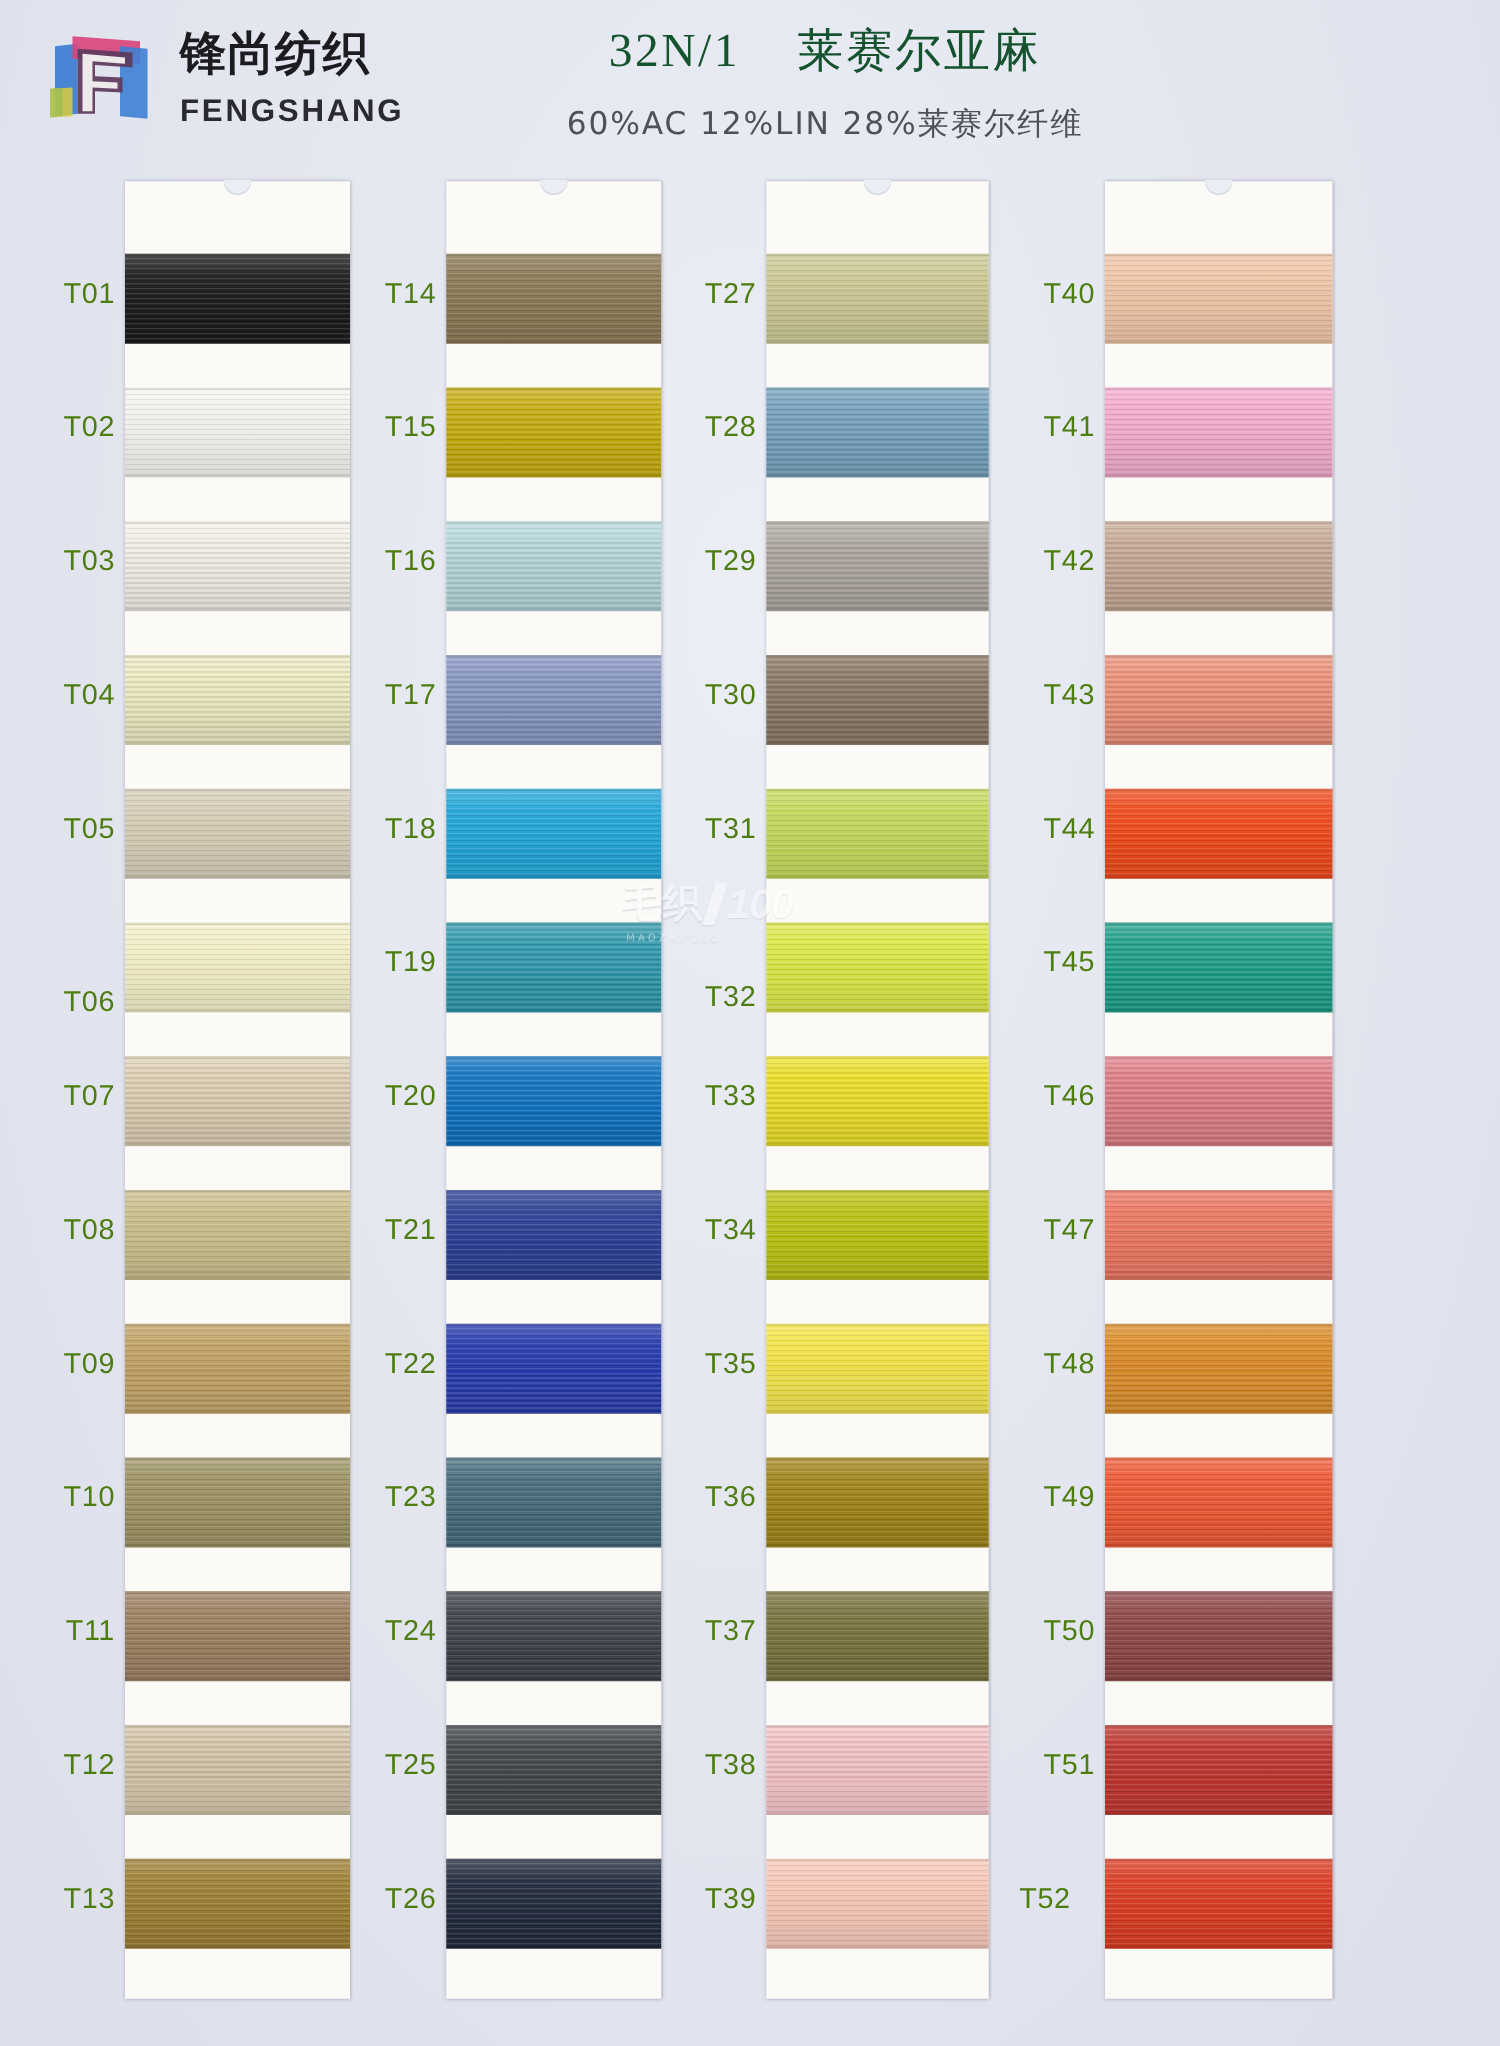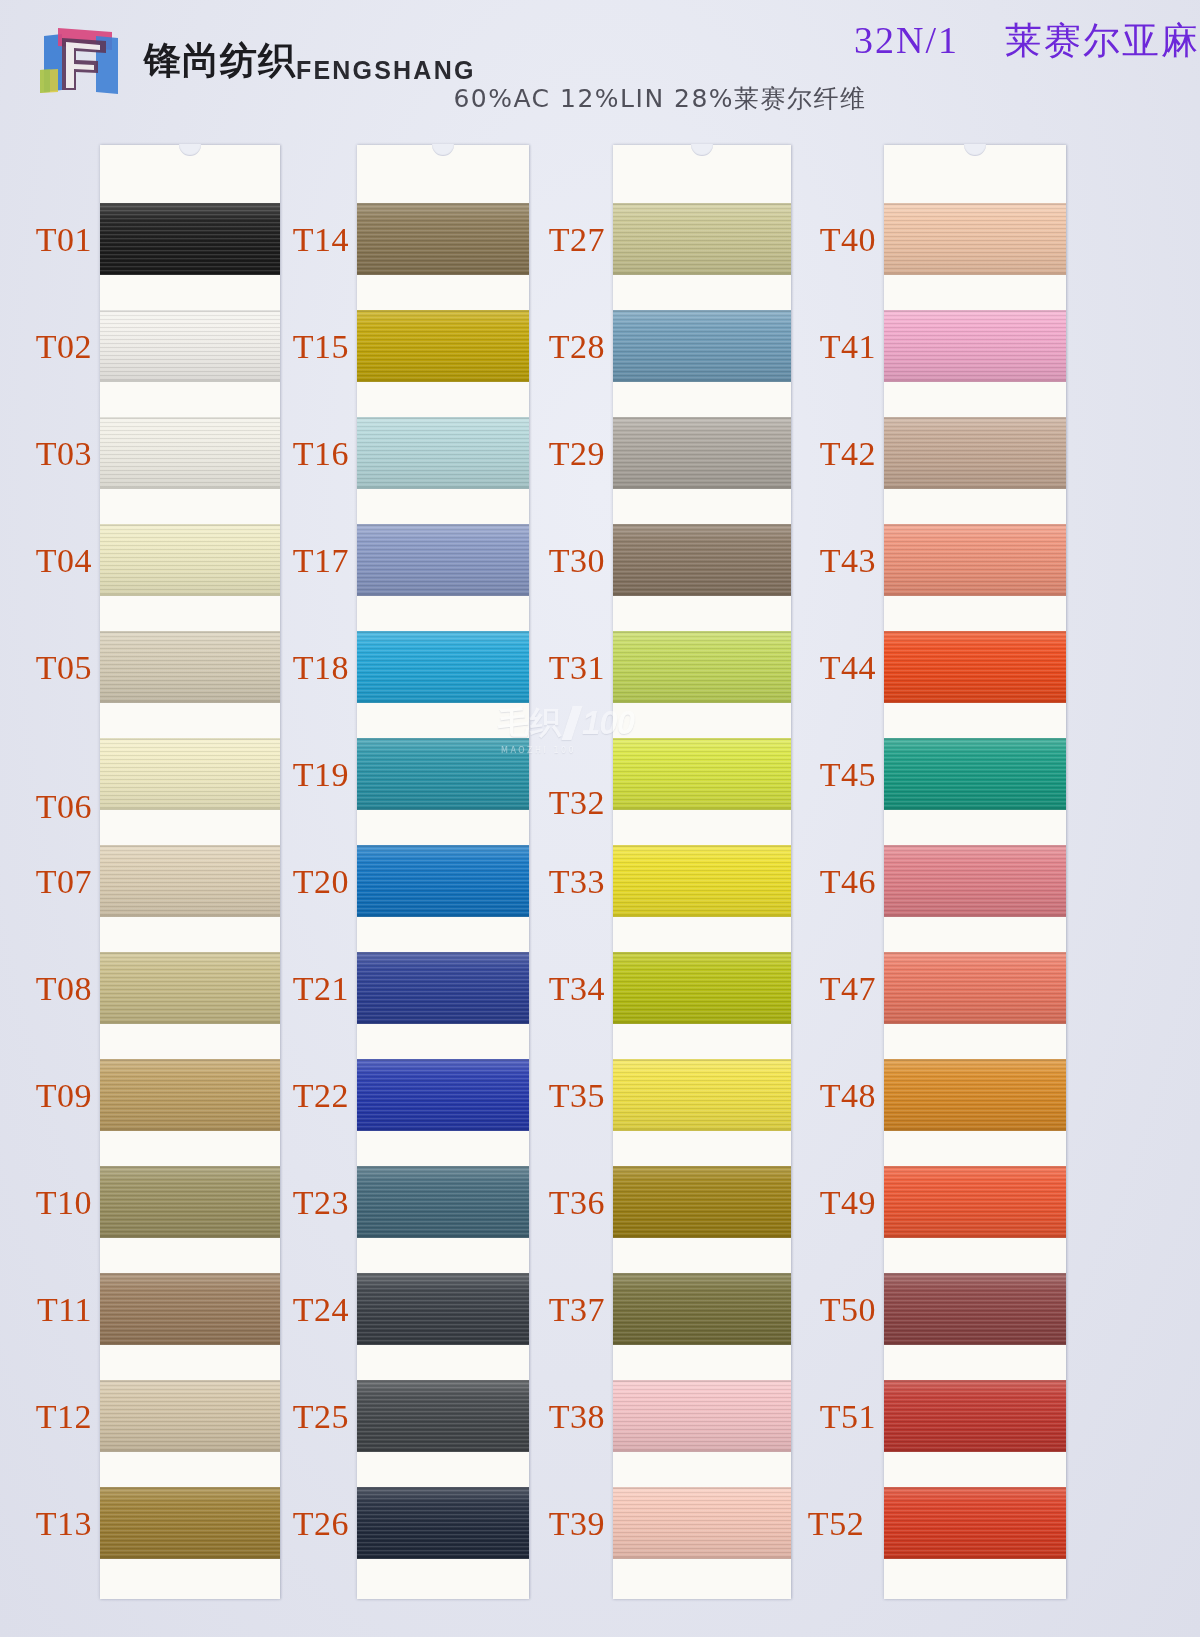--- a/index.html
+++ b/index.html
@@ -25,38 +25,38 @@
   }
   .logo-wrap{
     position:absolute;left:36px;top:24px;
     display:flex;align-items:center;gap:14px;
   }
   .logo-mark{
     position:relative;width:94px;height:76px;
   }
   .logo-mark svg{display:block;}
   .logo-text{
-    display:flex;flex-direction:row;justify-content:flex-end;line-height:1;
+    display:flex;flex-direction:column;justify-content:flex-end;line-height:1;
   }
   .logo-cn{
     font-family:"DejaVu Sans", sans-serif;
     font-weight:bold;font-size:37px;color:#1c1c20;letter-spacing:1px;
   }
   .logo-en{
     font-family:"Liberation Sans", sans-serif;
     font-weight:bold;font-size:25px;color:#2a2a30;letter-spacing:2.2px;
     margin-top:16px;
   }
   .title-block{
     position:absolute;left:0;top:16px;width:1200px;text-align:center;
     padding-left:120px;box-sizing:border-box;
   }
   .title-main{
     font-family:"Liberation Serif", serif;
-    font-size:38px;color:#6d28d9;letter-spacing:2px;white-space:nowrap;text-align:right;
+    font-size:38px;color:#14532d;letter-spacing:2px;white-space:nowrap;
   }
   .title-main .cn{font-family:"DejaVu Sans", sans-serif;font-size:37px;}
   .title-sub{
     margin-top:16px;
     font-family:"Liberation Serif", serif;
     font-size:26px;color:#50505a;letter-spacing:1.5px;white-space:nowrap;
   }
   .title-sub .cn{font-family:"DejaVu Sans", sans-serif;font-size:25px;}
 
   
@@ -109,22 +109,22 @@
   }
   .swatch .edge{
     position:absolute;left:0;right:0;height:2px;
     background:rgba(0,0,0,.08);
   }
   .swatch .edge.top{top:0;}
   .swatch .edge.bot{bottom:0;}
 
   .code{
     position:absolute;
-    font-family:Liberation Serif, serif;
-    font-size:34px;color:#c2410c;
+    font-family:Liberation Sans, sans-serif;
+    font-size:23px;color:#4d7c0f;
     letter-spacing:.5px;
     text-align:right;
     white-space:nowrap;
   }
 
   
   .watermark{
     position:absolute;left:498px;top:702px;
     width:230px;height:56px;
     pointer-events:none;opacity:.46;

